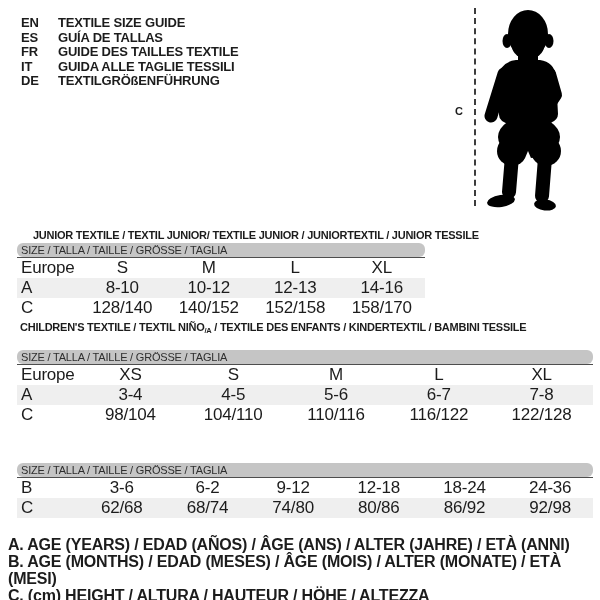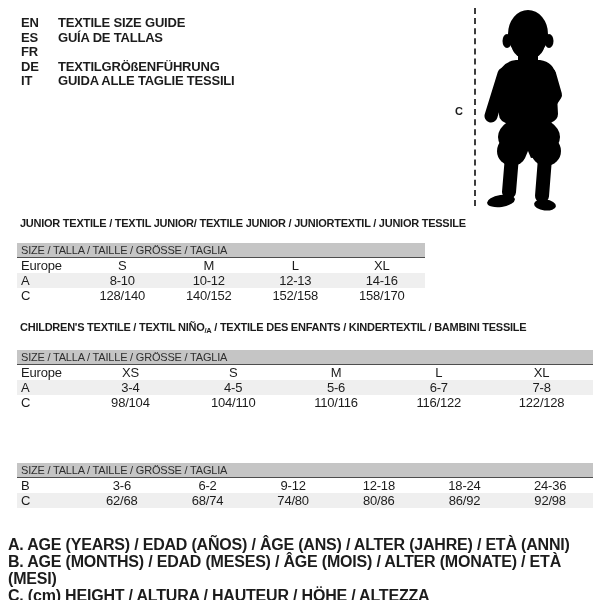--- a/index.html
+++ b/index.html
@@ -19,23 +19,23 @@
   .lang-row{display:flex;font-weight:bold;font-size:13px;line-height:14.6px;letter-spacing:-0.2px;}
   .lang-code{width:37px;}
   
   .measure-line{position:absolute;left:474px;top:8px;height:198px;width:0;border-left:2px dashed #3c3c3c;}
   .measure-label{position:absolute;left:455px;top:105px;font-weight:bold;font-size:11px;}
   .baby-svg{position:absolute;left:478px;top:4px;}
   
   .table-title{position:absolute;left:20px;font-weight:bold;font-size:11px;letter-spacing:-0.25px;line-height:16.5px;white-space:nowrap;}
   .table-title sub{font-size:7.5px;vertical-align:-2px;}
   .size-table{position:absolute;left:17px;}
-  .size-header{height:14px;line-height:14px;background:var(--header-bg);font-size:11px;letter-spacing:-0.2px;color:#2e2e2e;padding-left:4px;}
+  .size-header{height:14px;line-height:14px;background:var(--header-bg);font-size:11px;letter-spacing:-0.2px;color:#2e2e2e;padding-left:4px;border-radius:6px;}
   .size-table table{width:100%;border-collapse:collapse;table-layout:fixed;border-top:1px solid var(--border-dark);}
-  .size-table td{height:15px;padding:0;font-size:13px;letter-spacing:-0.2px;text-align:center;white-space:nowrap;}
+  .size-table td{height:15px;padding:0;font-size:17px;letter-spacing:-0.2px;text-align:center;white-space:nowrap;}
   .size-table td:first-child{text-align:left;padding-left:4px;}
   .size-table tr:nth-child(even) td{background:var(--zebra-bg);}
   .w1{width:408px;}
   .w2{width:576px;}
   
   .footnotes{position:absolute;left:8px;top:536px;font-weight:bold;font-size:16px;line-height:17px;letter-spacing:-0.2px;}
 </style>
 </head>
 <body>
 
@@ -45,28 +45,29 @@
     <div class="lang-row">
       <span class="lang-code">EN</span>
       <span>TEXTILE SIZE GUIDE</span>
     </div>
     <div class="lang-row">
       <span class="lang-code">ES</span>
       <span>GUÍA DE TALLAS</span>
     </div>
     <div class="lang-row">
       <span class="lang-code">FR</span>
+      <span>GUIDE DES TAILLES TEXTILE</span>
+    </div>
+    <div class="lang-row">
+      <span class="lang-code">IT</span>
+      <span>GUIDA ALLE TAGLIE TESSILI</span>
     </div>
     <div class="lang-row">
       <span class="lang-code">DE</span>
       <span>TEXTILGRÖßENFÜHRUNG</span>
-    </div>
-    <div class="lang-row">
-      <span class="lang-code">IT</span>
-      <span>GUIDA ALLE TAGLIE TESSILI</span>
     </div>
   </div>
 
   <div class="measure-line"></div>
   <div class="measure-label">C</div>
   <svg class="baby-svg" width="110" height="210" viewBox="0 0 110 210">
     <g fill="#000" stroke="none">
       <ellipse cx="50" cy="30" rx="20" ry="24"></ellipse>
       <ellipse cx="50" cy="42" rx="16" ry="13"></ellipse>
       <ellipse cx="29" cy="37" rx="4.5" ry="7"></ellipse>
@@ -79,21 +80,21 @@
     </g>
     <path d="M26,70 L13,112" stroke="#000" stroke-width="13" stroke-linecap="round" fill="none"></path>
     <path d="M72,70 L78,91 L68,106" stroke="#000" stroke-width="12" stroke-linecap="round" stroke-linejoin="round" fill="none"></path>
     <path d="M50,147 L42,166 L58,166 Z" fill="#fff"></path>
     <path d="M34,152 L31,188" stroke="#000" stroke-width="14" stroke-linecap="round" fill="none"></path>
     <path d="M67,154 L64,192" stroke="#000" stroke-width="14" stroke-linecap="round" fill="none"></path>
     <ellipse cx="23" cy="197" rx="14" ry="6" fill="#000" transform="rotate(-8 23 197)"></ellipse>
     <ellipse cx="67" cy="201" rx="11" ry="5.5" fill="#000" transform="rotate(6 67 201)"></ellipse>
   </svg>
 
-  <div class="table-title" style="top:215px;">JUNIOR TEXTILE / TEXTIL JUNIOR/ TEXTILE JUNIOR / JUNIORTEXTIL / JUNIOR TESSILE</div>
+  <div class="table-title" style="top:227px;margin-left:13px;">JUNIOR TEXTILE / TEXTIL JUNIOR/ TEXTILE JUNIOR / JUNIORTEXTIL / JUNIOR TESSILE</div>
   <div class="size-table w1" style="top:243px;">
     <div class="size-header">SIZE / TALLA / TAILLE / GRÖSSE / TAGLIA</div>
     <table>
       <colgroup>
           <col style="width:62px">
           <col>
           <col>
           <col>
           <col>
         </colgroup>

